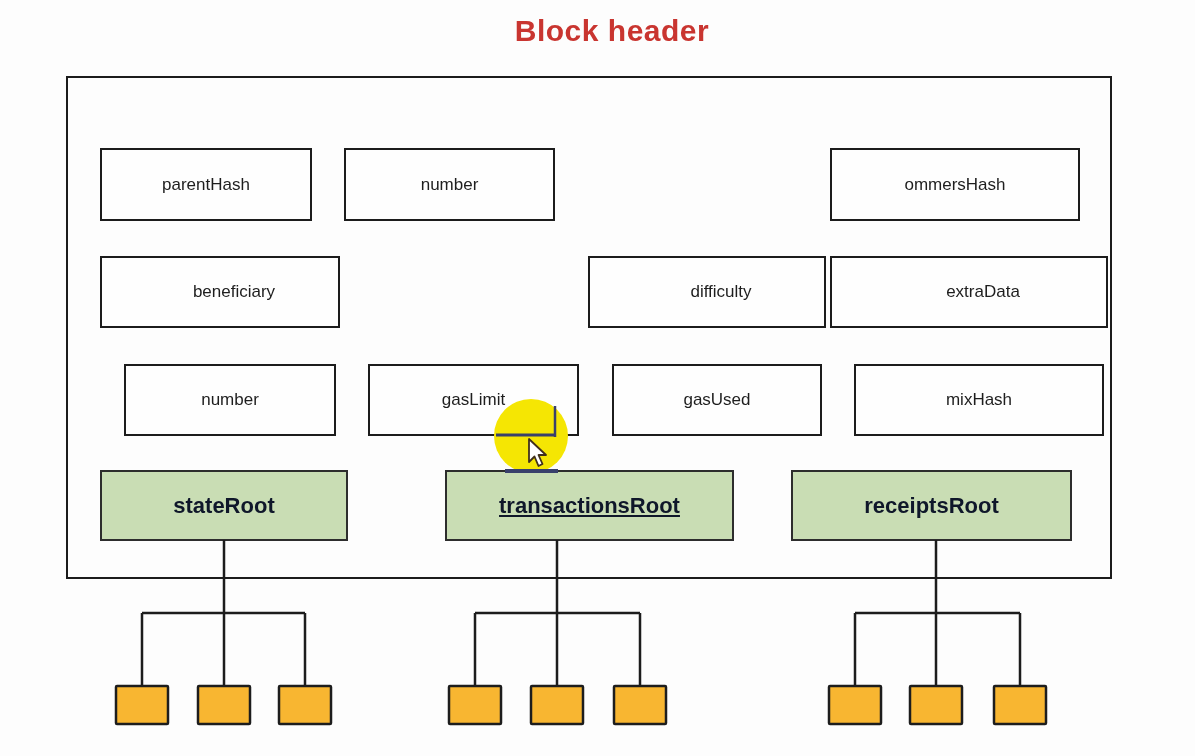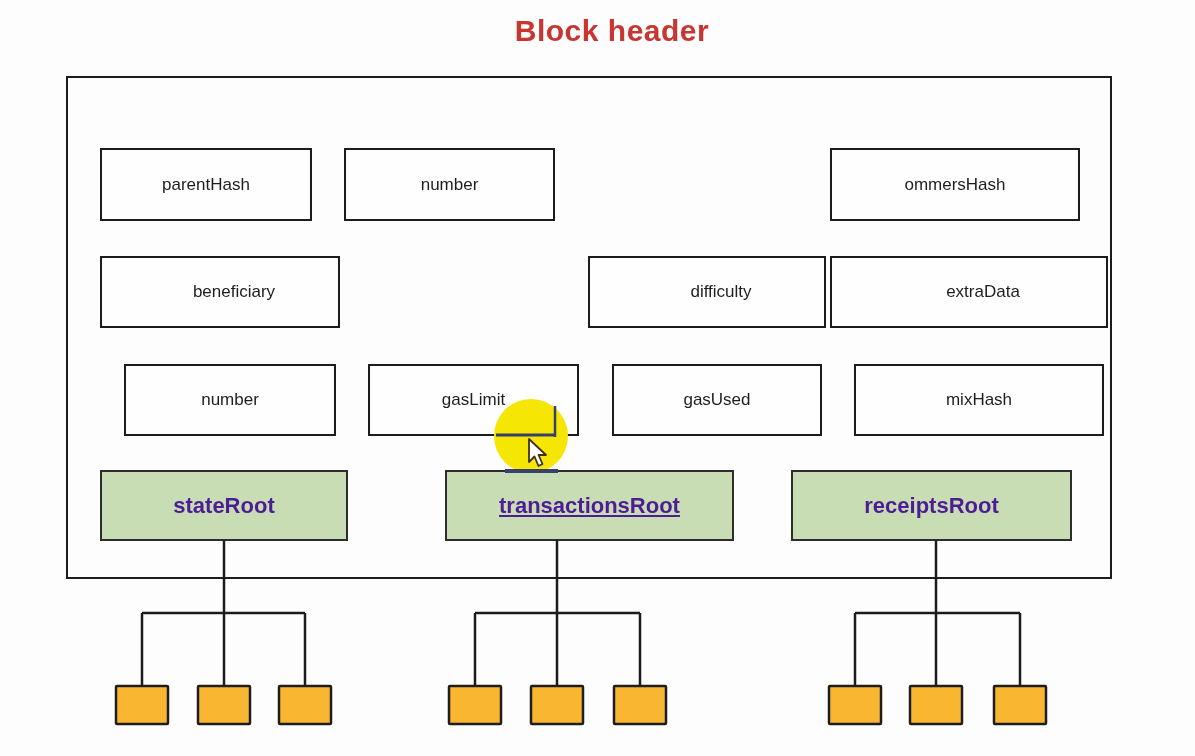--- a/index.html
+++ b/index.html
@@ -46,21 +46,21 @@
   .r3{top:364px;height:68px;margin-left:24px;}
   .c1{left:100px;width:208px;}
   .c2{left:344px;width:207px;}
   .c3{left:588px;width:206px;}
   .c4{left:830px;width:246px;}
   .gbox{
     position:absolute;top:470px;height:67px;
     border:2px solid var(--green-border);
     background:var(--green-fill);
     display:flex;align-items:center;justify-content:center;
-    font-size:22px;font-weight:700;color:#4c1d95;
+    font-size:22px;font-weight:700;color:#0f172a;
     z-index:2;
   }
   .g1{left:100px;width:244px;}
   .g2{left:445px;width:285px;text-decoration:underline;}
   .g3{left:791px;width:277px;}
   svg.overlay{
     position:absolute;left:0;top:0;width:1195px;height:756px;
     z-index:5;pointer-events:none;
   }
   .tree-line{stroke:var(--line);stroke-width:2.5;fill:none;}

